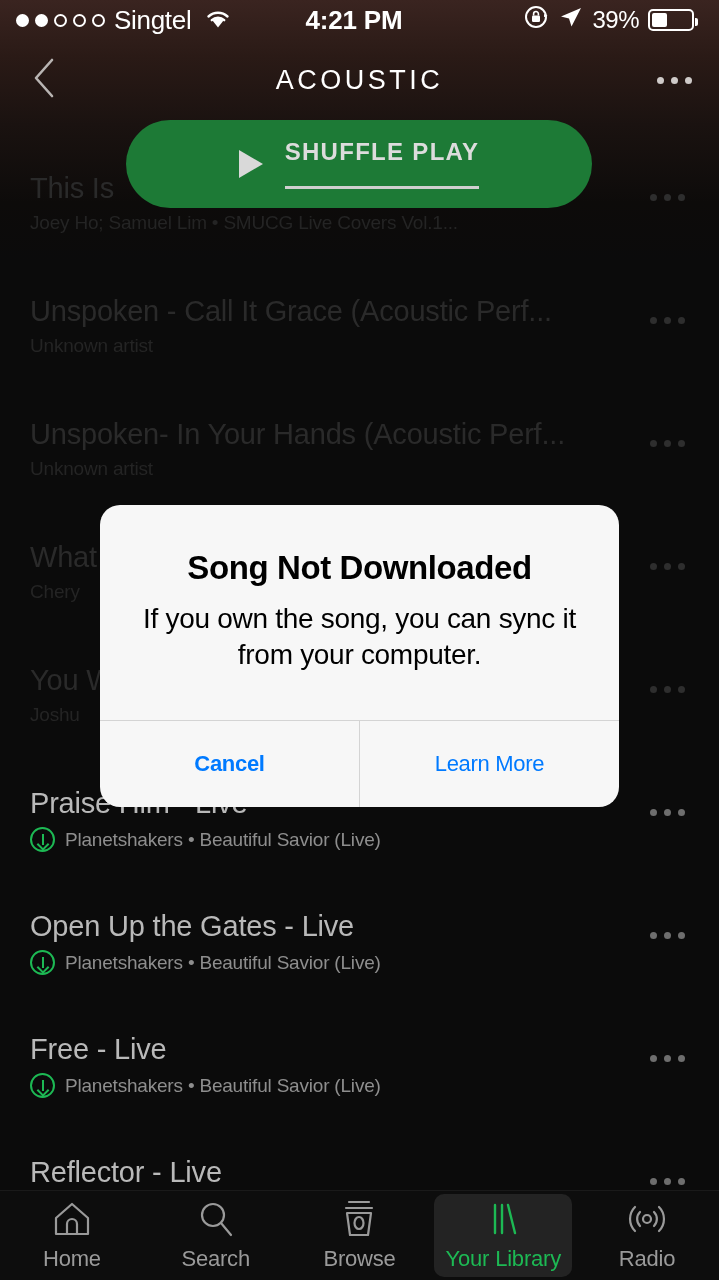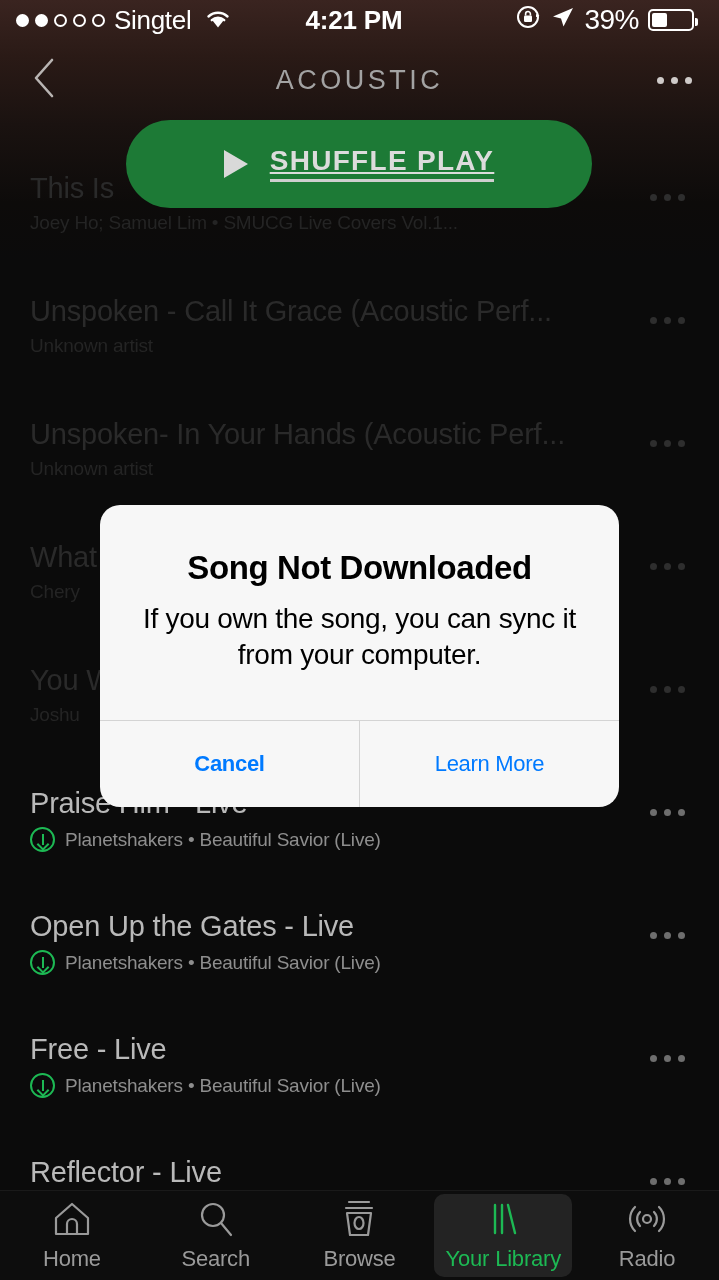--- a/index.html
+++ b/index.html
@@ -30,61 +30,61 @@
     color:#fff; font-size:25px;
   }
   .sb-left { display:flex; align-items:center; gap:9px; padding-left:16px; flex:1; }
   .dots { display:flex; align-items:center; gap:6px; }
   .dot { width:13px; height:13px; border-radius:50%; border:2px solid #fff; }
   .dot.filled { background:#fff; }
   .carrier { font-size:26px; letter-spacing:-0.3px; }
   .wifi { margin-left:4px; }
   .sb-center { position:absolute; left:0; right:0; text-align:center; font-size:26px; font-weight:bold; letter-spacing:-0.2px; }
   .sb-right { display:flex; align-items:center; gap:9px; padding-right:14px; margin-left:auto; z-index:2; }
-  .pct { font-size:28px; letter-spacing:-0.5px; }
+  .pct { font-size:24px; letter-spacing:-0.5px; }
   .battery {
     width:46px; height:22px; border:2px solid #fff; border-radius:5px;
     position:relative; display:flex; align-items:center; padding:2px;
   }
   .battery::after {
     content:''; position:absolute; right:-6px; top:7px;
     width:3px; height:8px; background:#fff; border-radius:0 2px 2px 0;
   }
   .battery-fill { height:100%; background:#fff; border-radius:2px; }
 
   
   .navbar {
     position:absolute; top:48px; left:0; width:719px; height:64px;
     display:flex; align-items:center; z-index:25;
   }
   .nav-back { width:90px; display:flex; justify-content:center; align-items:center; cursor:pointer; }
   .nav-title {
-    flex:1; text-align:center; color:#a3a3a3; font-size:27px;
+    flex:1; text-align:center; color:#ffffff; font-size:27px;
     letter-spacing:3.5px; font-weight:400;
   }
   .nav-more {
     width:90px; display:flex; justify-content:center; align-items:center;
     gap:7px; cursor:pointer;
   }
   .nav-more i { width:7px; height:7px; border-radius:50%; background:#cfcbc9; display:block; }
 
   
   .shuffle-btn {
     position:absolute; top:120px; left:126px; width:466px; height:88px;
     background:#1d7a36; border-radius:44px;
     display:flex; align-items:center; justify-content:center; gap:22px;
     z-index:20; cursor:pointer;
   }
   .shuffle-tri {
     width:0; height:0; border-left:24px solid #d9d9d9;
     border-top:14px solid transparent; border-bottom:14px solid transparent;
   }
   .shuffle-label {
-    color:#dcdcdc; font-size:28px; font-weight:bold; letter-spacing:1.3px;
-    border-bottom:3px solid #cfcfcf; padding-bottom:3px; line-height:1.05;text-decoration:underline;
+    color:#dcdcdc; font-size:24px; font-weight:bold; letter-spacing:1.3px;
+    border-bottom:3px solid #cfcfcf; padding-bottom:21px; line-height:1.05;
   }
 
   
   .tracklist { position:absolute; top:150px; left:0; width:719px; z-index:10; }
   .track { position:relative; height:123px; padding:0 30px; }
   .track-title {
     position:absolute; left:30px; font-size:29px; color:#b9b9b9;
     white-space:nowrap; letter-spacing:-0.2px;
   }
   .track-sub {

